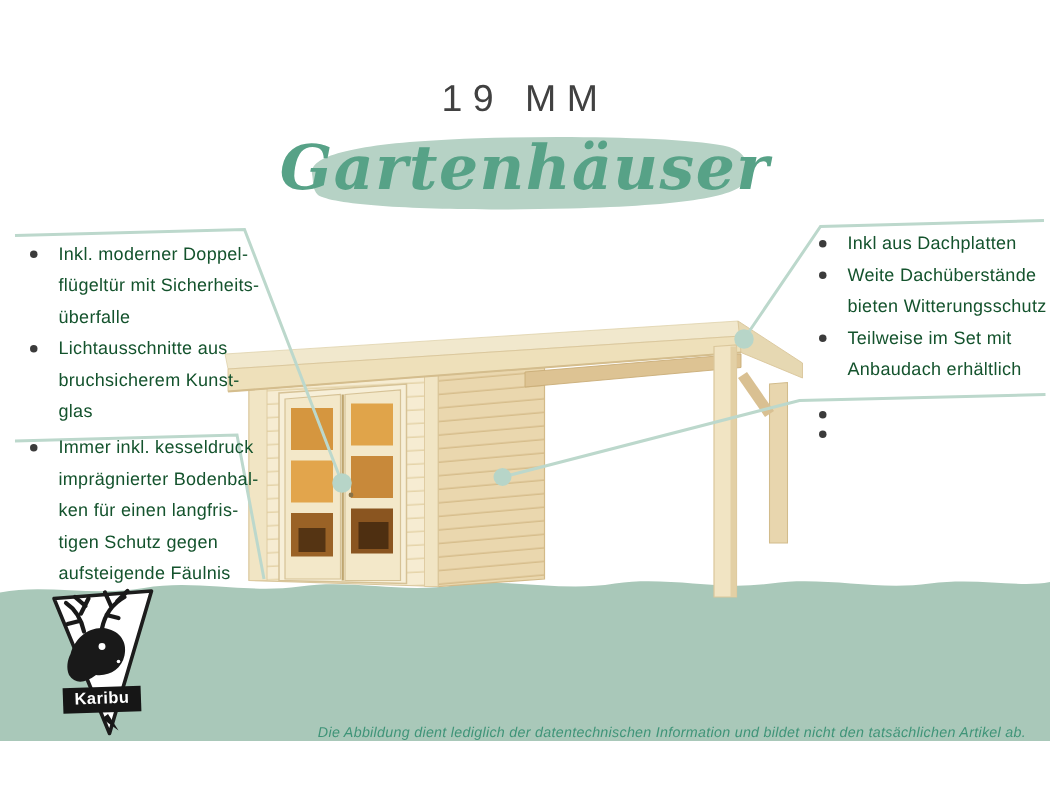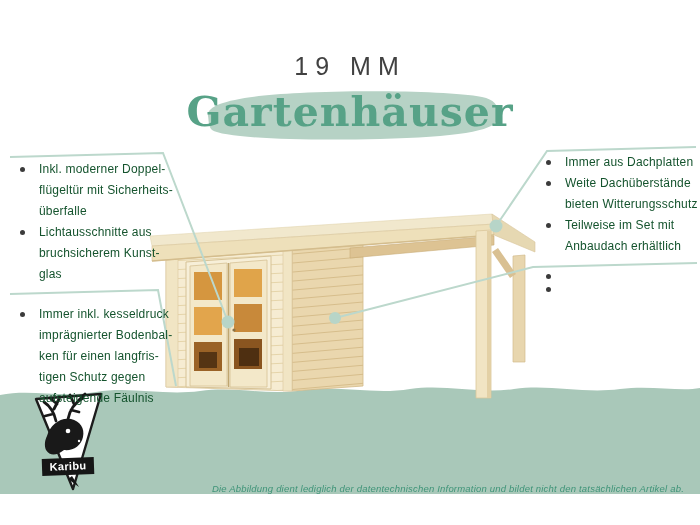--- a/index.html
+++ b/index.html
@@ -2,21 +2,21 @@
 <html><head>
 <meta charset="utf-8">
 <style>
   html,body{margin:0;padding:0;}
   #stage{position:relative;width:700px;height:494px;background:#ffffff;overflow:hidden;
          font-family:"Liberation Sans",sans-serif;}
   #scene{position:absolute;left:0;top:0;}
   .size-label{position:absolute;left:0;top:52px;width:700px;text-align:center;
     font-size:25px;letter-spacing:7px;color:#414141;font-weight:400;}
   .script-title{position:absolute;left:0;top:88px;width:700px;text-align:center;
-    font-family:"DejaVu Serif",serif;font-weight:bold;
+    font-family:"DejaVu Serif",serif;font-style:italic;font-weight:bold;
     font-size:41px;color:#57a287;letter-spacing:1px;}
   .callout{position:absolute;color:#14532d;font-size:12px;line-height:21px;letter-spacing:.2px;}
   .bullet{display:flex;}
   .bdot{flex:0 0 auto;width:5px;height:5px;border-radius:50%;background:#3b3b3b;
     margin:8px 14px 0 6px;}
   .btext{white-space:pre-line;}
   .karibu-label{position:absolute;left:42px;top:458px;width:52px;height:17px;
     background:#161616;color:#ffffff;font-weight:bold;font-size:11px;line-height:17px;
     text-align:center;transform:rotate(-2deg);letter-spacing:.3px;}
   .disclaimer{position:absolute;right:16px;top:483px;font-size:9.5px;color:#3f9478;
@@ -126,35 +126,35 @@
 überfalle</span>
     </div>
     <div class="bullet">
       <span class="bdot"></span>
       <span class="btext">Lichtausschnitte aus
 bruchsicherem Kunst-
 glas</span>
     </div>
   </div>
 
-  <div class="callout" style="left:14px;top:304px;width:170px">
+  <div class="callout" style="left:14px;top:288px;width:170px">
     <div class="bullet">
       <span class="bdot"></span>
       <span class="btext">Immer inkl. kesseldruck
 imprägnierter Bodenbal-
 ken für einen langfris-
 tigen Schutz gegen
 aufsteigende Fäulnis</span>
     </div>
   </div>
 
   <div class="callout" style="left:540px;top:152px;width:158px">
     <div class="bullet">
       <span class="bdot"></span>
-      <span class="btext">Immer aus Dachplatten</span>
+      <span class="btext">Inkl aus Dachplatten</span>
     </div>
     <div class="bullet">
       <span class="bdot"></span>
       <span class="btext">Weite Dachüberstände
 bieten Witterungsschutz</span>
     </div>
     <div class="bullet">
       <span class="bdot"></span>
       <span class="btext">Teilweise im Set mit
 Anbaudach erhältlich</span>

